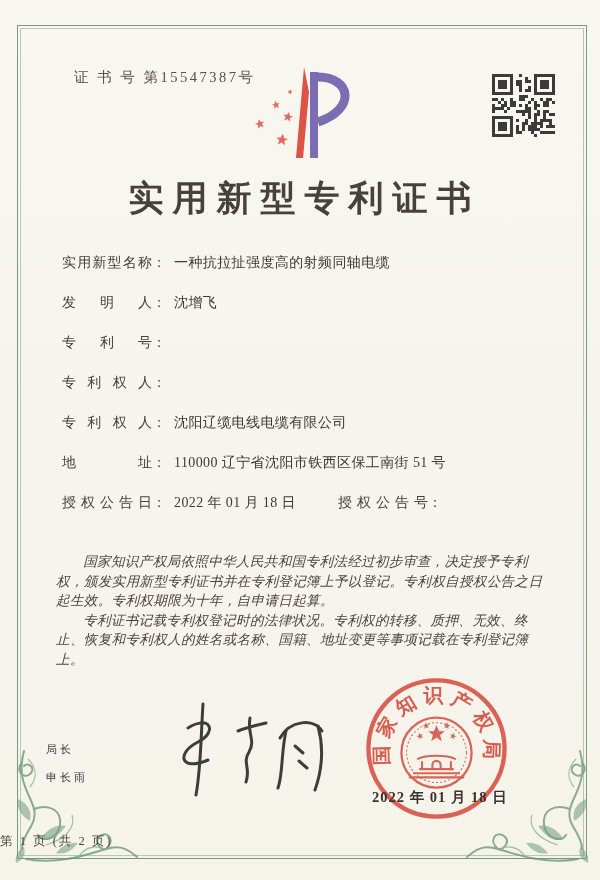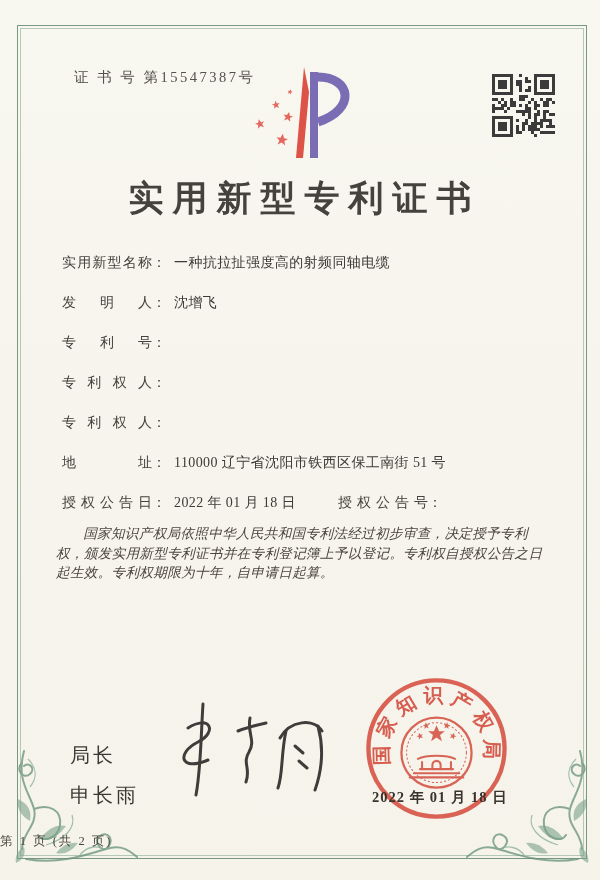--- a/index.html
+++ b/index.html
@@ -42,26 +42,26 @@
   .field .val{white-space:normal;}
   .flabel{
     display:inline-block;width:90px;
     text-align:justify;text-align-last:justify;
     color:#45413c;flex:none;
   }
   .colon{display:inline-block;margin-right:8px;color:#45413c;}
   .val{color:#3e3a36;letter-spacing:0.4px;}
   .split .field:first-child{width:276px;flex:none;}
   .paras{
-    position:absolute;left:56px;top:524px;width:490px;
+    position:absolute;left:56px;top:552px;width:490px;
     font-size:13.6px;line-height:19.5px;color:#4a453f;
     font-style:italic;
   }
   .paras p{margin:0;text-indent:2em;letter-spacing:0.3px;}
-  .bureau{position:absolute;left:70px;top:742px;font-size:20px;letter-spacing:3px;color:#3c3835;}
+  .bureau{position:absolute;left:46px;top:742px;font-size:11px;letter-spacing:3px;color:#3c3835;}
   .bureau div{margin-bottom:13px;}
   .sig{position:absolute;left:150px;top:698px;}
   .seal{position:absolute;left:354px;top:666px;mix-blend-mode:multiply;opacity:.92;}
   .seal-date{
     position:absolute;left:372px;top:788px;z-index:6;
     font-size:14.5px;font-weight:bold;letter-spacing:1px;color:#38332d;white-space:nowrap;
   }
   .footer{
     position:absolute;left:0;top:833px;width:100%;
     font-size:12.5px;letter-spacing:2px;color:#4a463f;
@@ -251,20 +251,21 @@
     <div class="field-row">
       <div class="field">
         <span class="flabel">专利权人</span>
           <span class="colon">：</span>
       </div>
     </div>
     <div class="field-row">
       <div class="field">
         <span class="flabel">专利权人</span>
           <span class="colon">：</span>
+          <span class="val">沈阳辽缆电线电缆有限公司</span>
       </div>
     </div>
     <div class="field-row">
       <div class="field">
         <span class="flabel">地址</span>
           <span class="colon">：</span>
           <span class="val">110000 辽宁省沈阳市铁西区保工南街 51 号</span>
       </div>
     </div>
     <div class="field-row split">
@@ -275,20 +276,21 @@
       </div>
       <div class="field">
         <span class="flabel">授权公告号</span>
           <span class="colon">：</span>
       </div>
     </div>
   </div>
 
   <div class="paras">
     <p>国家知识产权局依照中华人民共和国专利法经过初步审查，决定授予专利权，颁发实用新型专利证书并在专利登记簿上予以登记。专利权自授权公告之日起生效。专利权期限为十年，自申请日起算。</p>
+    <p>专利证书记载专利权登记时的法律状况。专利权的转移、质押、无效、终止、恢复和专利权人的姓名或名称、国籍、地址变更等事项记载在专利登记簿上。</p>
   </div>
 
   <div class="bureau">
     <div>局长</div>
     <div>申长雨</div>
   </div>
 
   <svg class="sig" width="190" height="105" viewBox="0 0 190 105">
     <g stroke="#2c2a28" stroke-width="3" stroke-linecap="round" fill="none" opacity="0.9">
       <path d="M38,30 C60,16 68,34 48,44 C26,55 30,74 58,62"></path>

